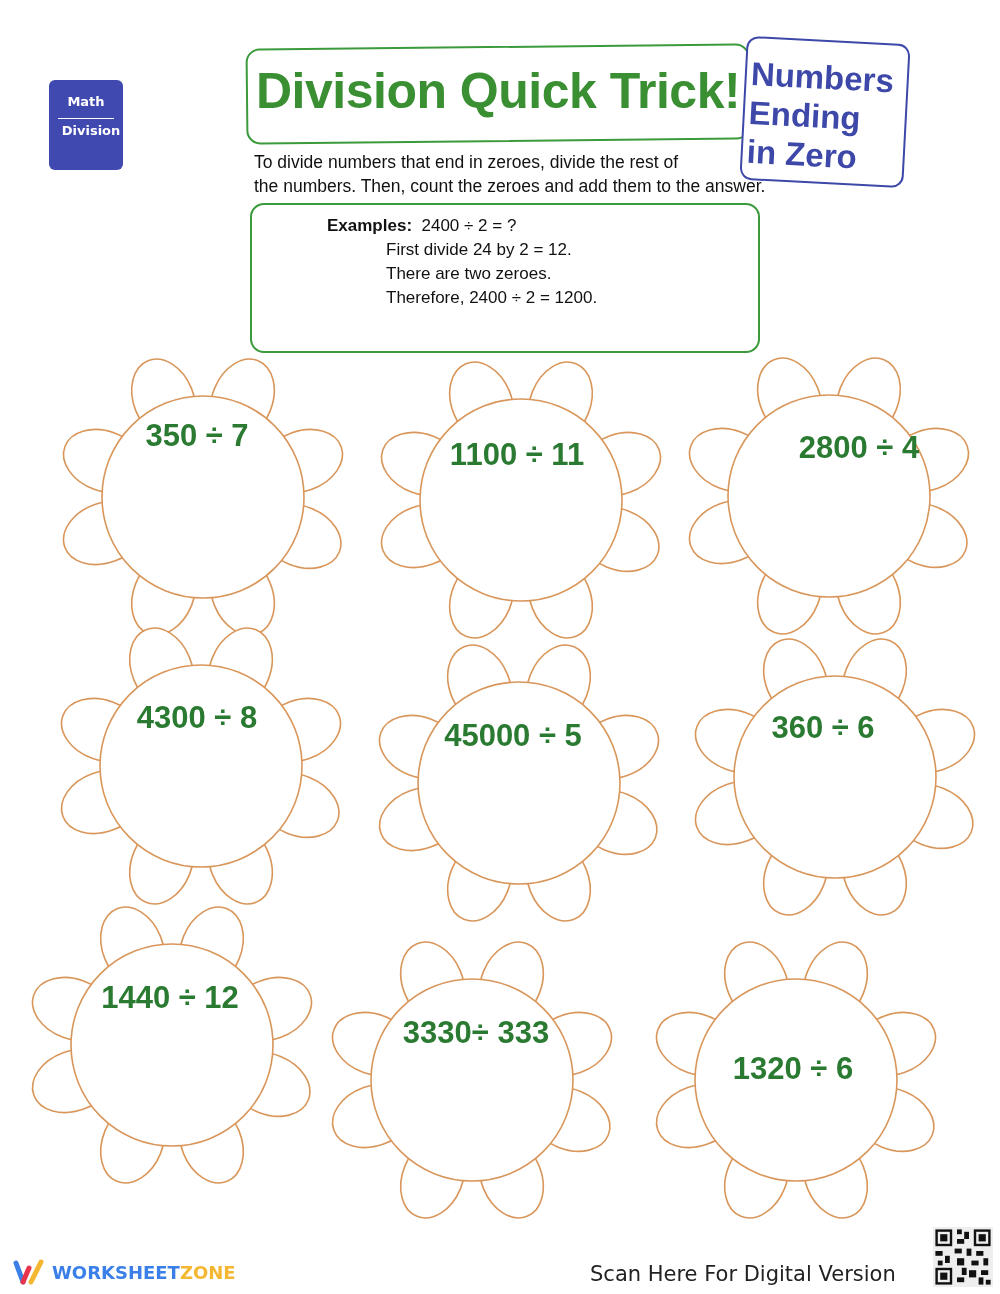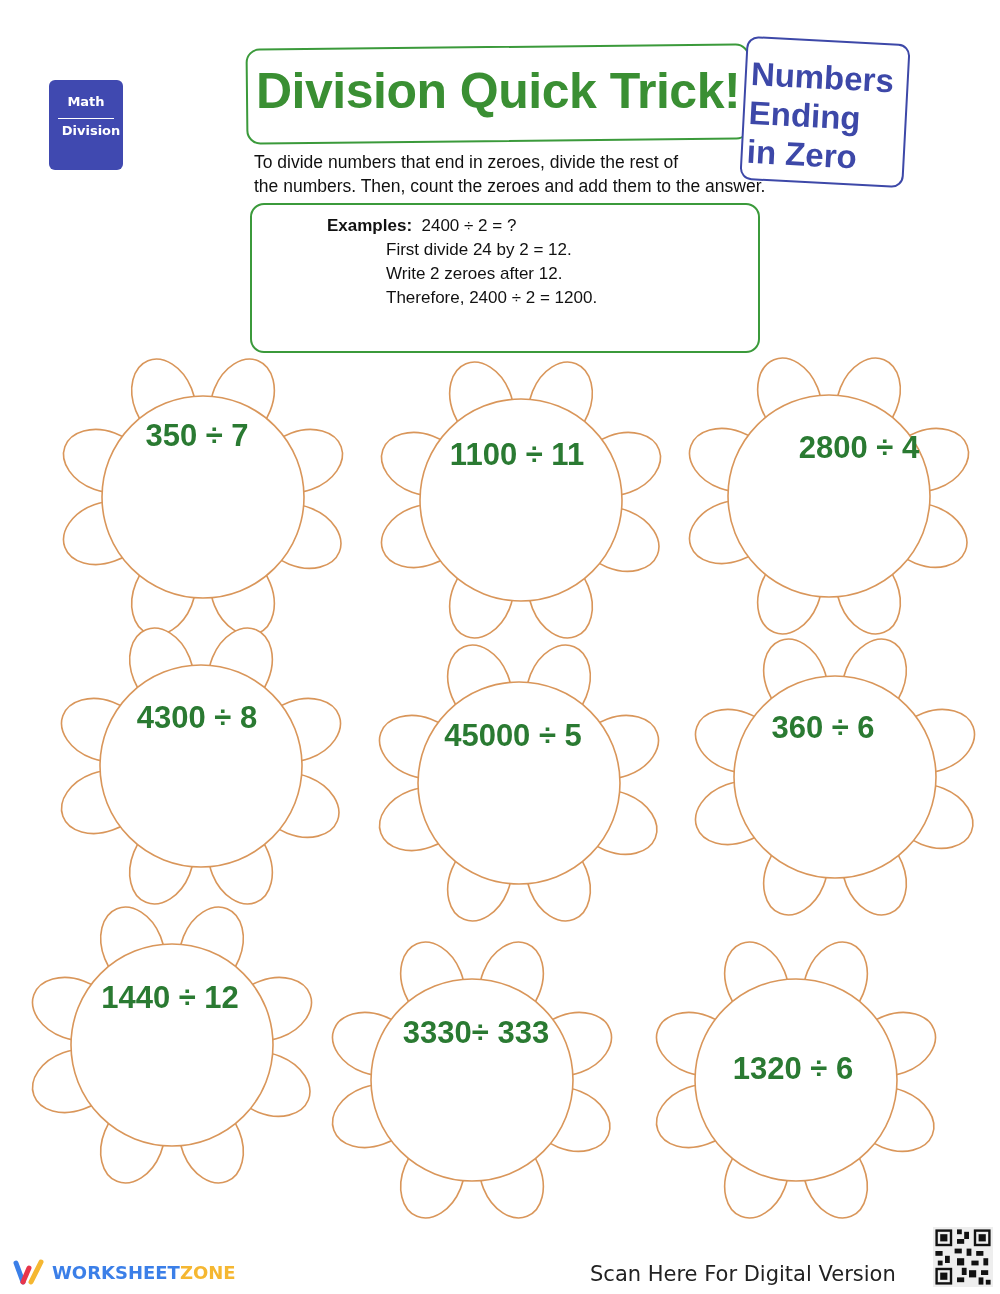--- a/index.html
+++ b/index.html
@@ -48,21 +48,21 @@
 
 <div class="abs intro">
   <div>To divide numbers that end in zeroes, divide the rest of</div>
   <div>the numbers. Then, count the zeroes and add them to the answer.</div>
 </div>
 
 <div class="abs ex-box"></div>
 <div class="abs ex">
   <div><span class="lab">Examples:</span>&nbsp;&nbsp;<span>2400 ÷ 2 = ?</span></div>
   <div class="ind">First divide 24 by 2 = 12.</div>
-  <div class="ind">Write 2 zeroes after 12.</div>
+  <div class="ind">There are two zeroes.</div>
   <div class="ind">Therefore, 2400 ÷ 2 = 1200.</div>
 </div>
 
 <svg class="flowers" width="1000" height="1294">
     <g>
       <ellipse cx="163.66630769132922" cy="399.6456952704873" rx="42" ry="30" transform="rotate(-112 163.66630769132922 399.6456952704873)" fill="#fff" stroke="#d9965a" stroke-width="1.6"></ellipse>
       <ellipse cx="242.33369230867075" cy="399.6456952704873" rx="42" ry="30" transform="rotate(-68 242.33369230867075 399.6456952704873)" fill="#fff" stroke="#d9965a" stroke-width="1.6"></ellipse>
       <ellipse cx="301.66772518252037" cy="461.0878849508048" rx="42" ry="30" transform="rotate(-20 301.66772518252037 461.0878849508048)" fill="#fff" stroke="#d9965a" stroke-width="1.6"></ellipse>
       <ellipse cx="300.3543047295127" cy="536.3336923086707" rx="42" ry="30" transform="rotate(22 300.3543047295127 536.3336923086707)" fill="#fff" stroke="#d9965a" stroke-width="1.6"></ellipse>
       <ellipse cx="242.33369230867075" cy="594.3543047295127" rx="42" ry="30" transform="rotate(68 242.33369230867075 594.3543047295127)" fill="#fff" stroke="#d9965a" stroke-width="1.6"></ellipse>

